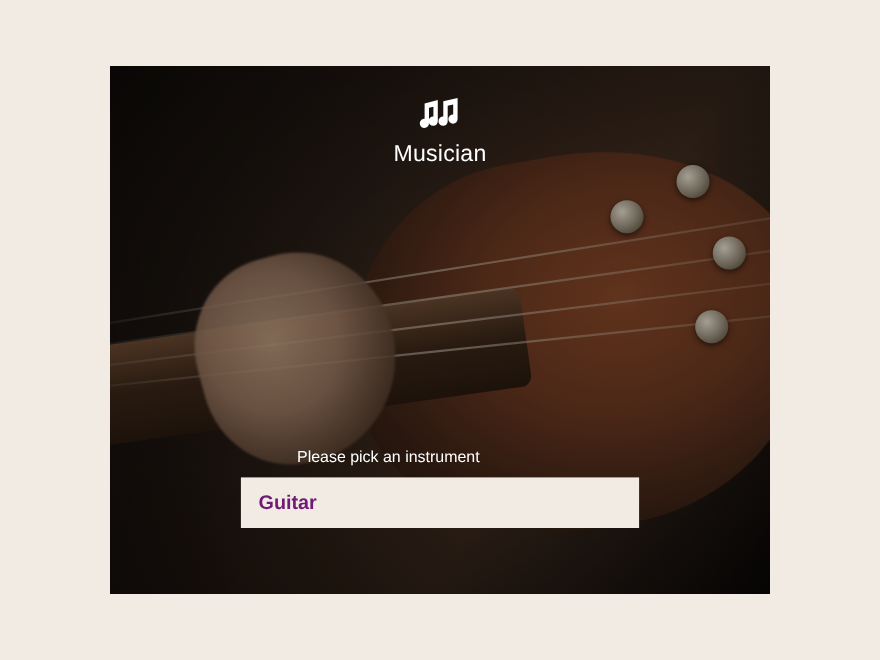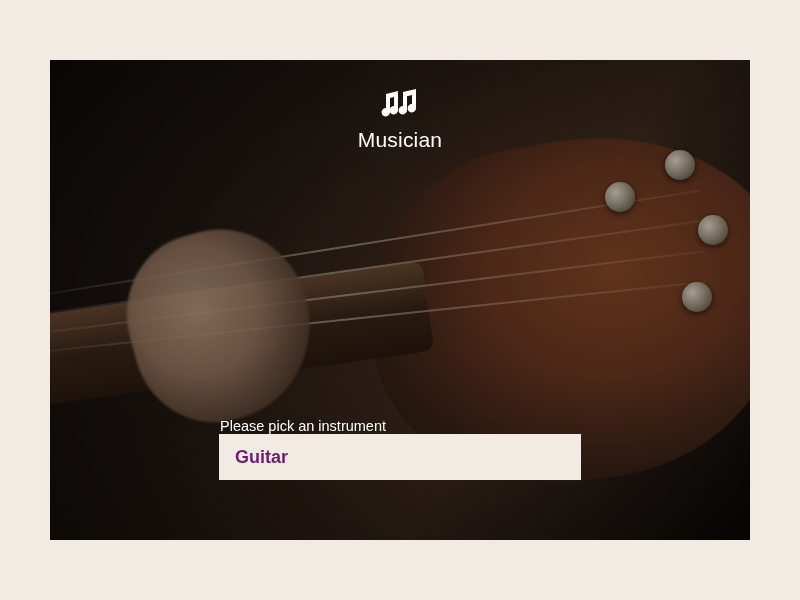--- a/index.html
+++ b/index.html
@@ -7,21 +7,21 @@
       width: 800px;
       height: 600px;
       background: #f2ebe4;
       display: flex;
       align-items: center;
       justify-content: center;
       font-family: -apple-system, BlinkMacSystemFont, "Segoe UI", Helvetica, Arial, sans-serif;
       overflow: hidden;
     }
     .card {
-      width: 700px;
+      width: 600px;
       height: 480px;
       position: relative;
       overflow: hidden;
       background: linear-gradient(120deg, #1a1410 0%, #2a1f18 30%, #3d2a1e 50%, #4a3426 65%, #2a1f18 85%, #0f0c0a 100%);
     }
     
     .card::before {
       content: "";
       position: absolute;
       inset: 0;
@@ -120,20 +120,21 @@
       left: 0; right: 0;
       bottom: 60px;
       display: flex;
       flex-direction: column;
       align-items: center;
     }
     .picker-label {
       font-size: 14.5px;
       font-weight: 400;
       color: #fff;
+      margin-bottom: 10px;
       align-self: flex-start;
       margin-left: 170px;
     }
     .select {
       width: 362px;
       height: 46px;
       background: #f2ebe4;
       color: #701a75;
       border: none;
       padding: 0 16px;

